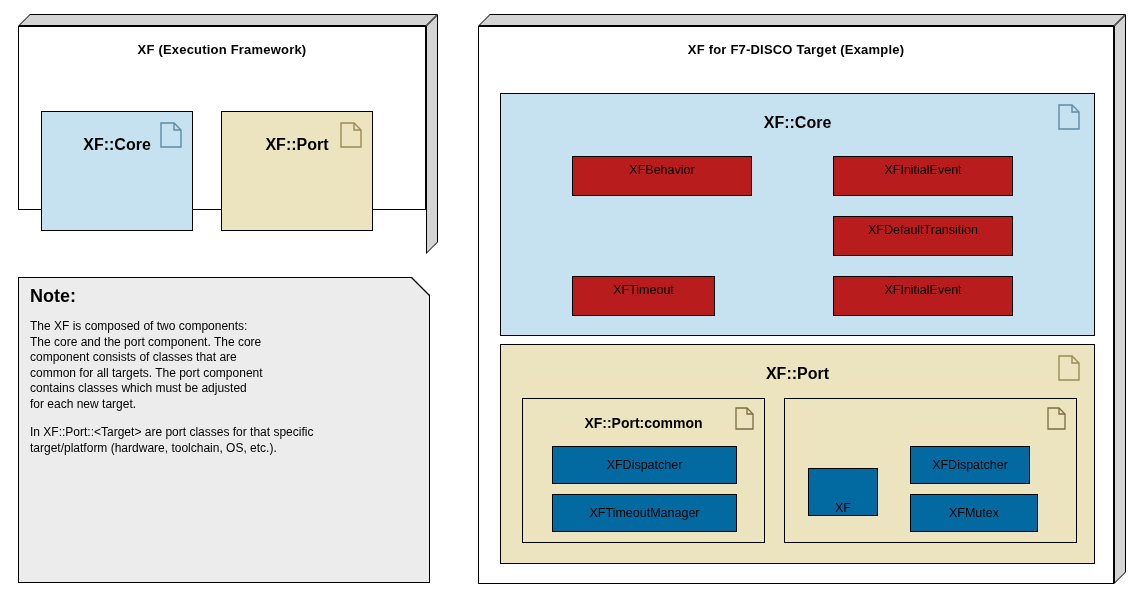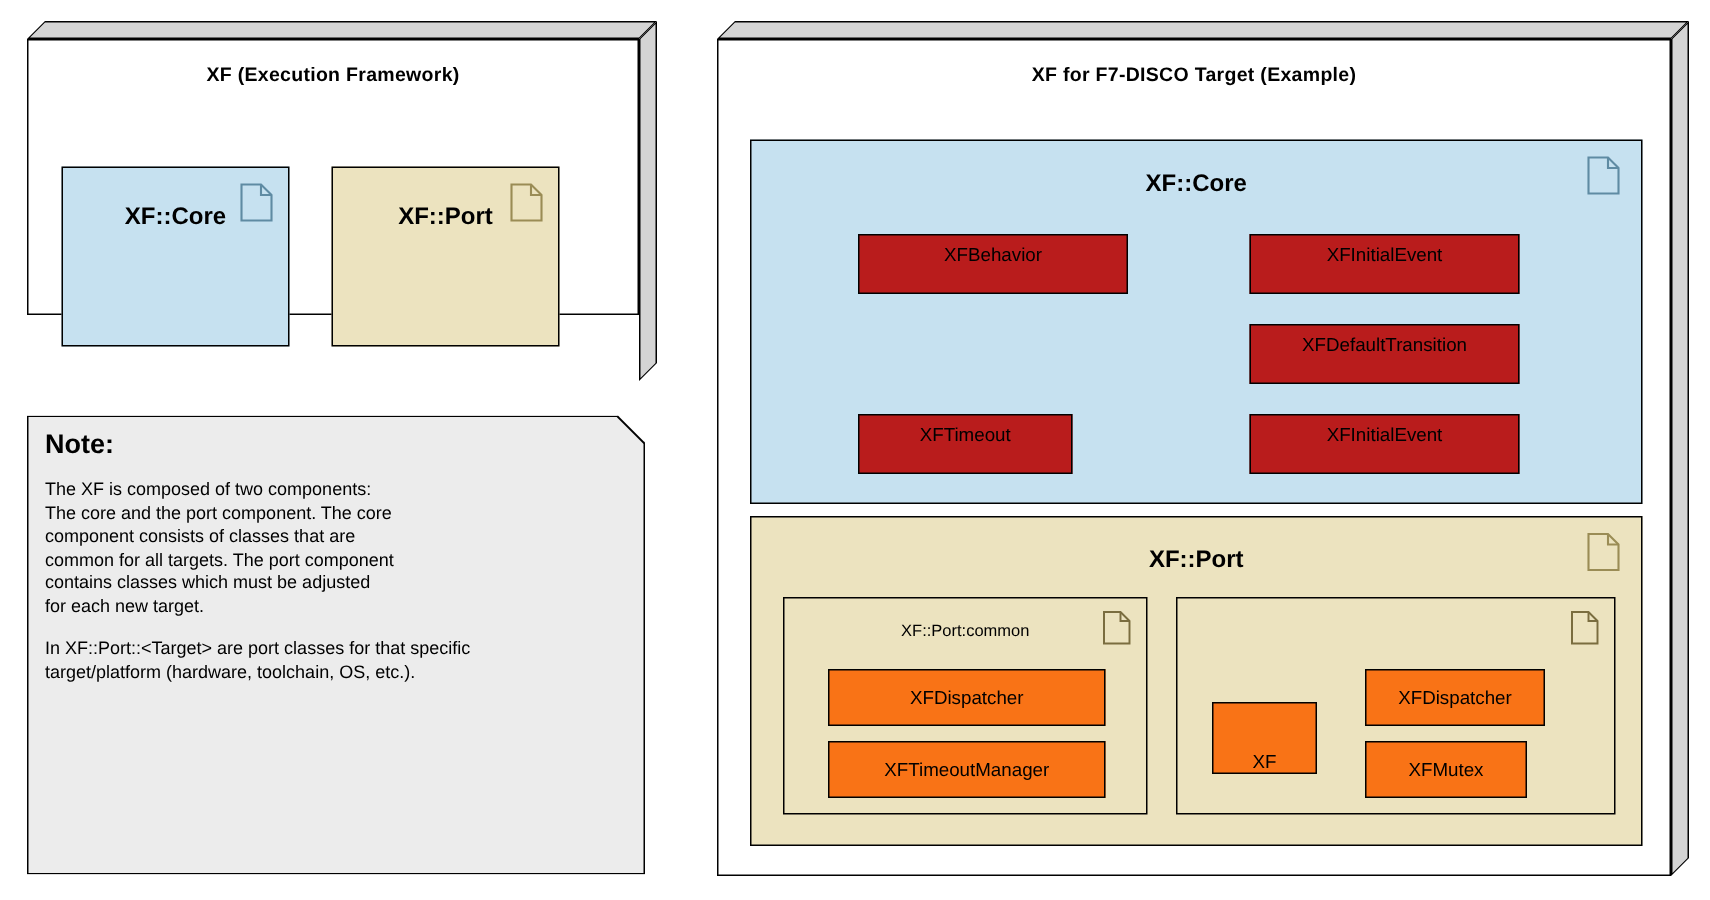--- a/index.html
+++ b/index.html
@@ -53,35 +53,35 @@
   }
   .comp.blue  { background: #c6e1f0; }
   .comp.tan   { background: #ece3bf; }
   .comp-title {
     position: absolute;
     left: 0; right: 0;
     text-align: center;
     font-weight: bold;
     font-size: 16px;
   }
-  .comp-title.plain { font-weight: normal; font-size: 11px; }
+  .comp-title.plain { font-weight: bold; font-size: 14px; }
 
   
   .clsbox {
     position: absolute;
     border: 1px solid #000;
     box-sizing: border-box;
     display: flex;
     align-items: flex-start;
     justify-content: center;
     font-size: 12.5px;
     padding-top: 6px;
   }
   .clsbox.blue { background: #b91c1c; }
-  .clsbox.tan  { background: #f97316; }
+  .clsbox.tan  { background: #0369a1; }
   .clsbox.center { align-items: center; padding-top: 0; }
 
   
   .doc-icon { position: absolute; }
 
   
   .note {
     position: absolute;
     box-sizing: border-box;
   }
@@ -231,19 +231,19 @@
             <path d="M1 1 H12 L18 7 V22 H1 Z" fill="#ece3bf" stroke="#7a6d3f" stroke-width="1.3"></path>
             <path d="M12 1 V7 H18" fill="none" stroke="#7a6d3f" stroke-width="1.3"></path>
           </svg>
         </span>
         <div class="clsbox tan center" style="left:23px; top:69px; width:70px; height:48px;align-items:flex-end;">
           <span>XF</span>
         </div>
         <div class="clsbox tan center" style="left:125px; top:47px; width:120px; height:38px;">
           <span>XFDispatcher</span>
         </div>
-        <div class="clsbox tan center" style="left:125px; top:95px; width:108px; height:38px;">
+        <div class="clsbox tan center" style="left:125px; top:95px; width:128px; height:38px;">
           <span>XFMutex</span>
         </div>
       </div>
     </div>
   </div>
 </div>
 
 </body></html>

